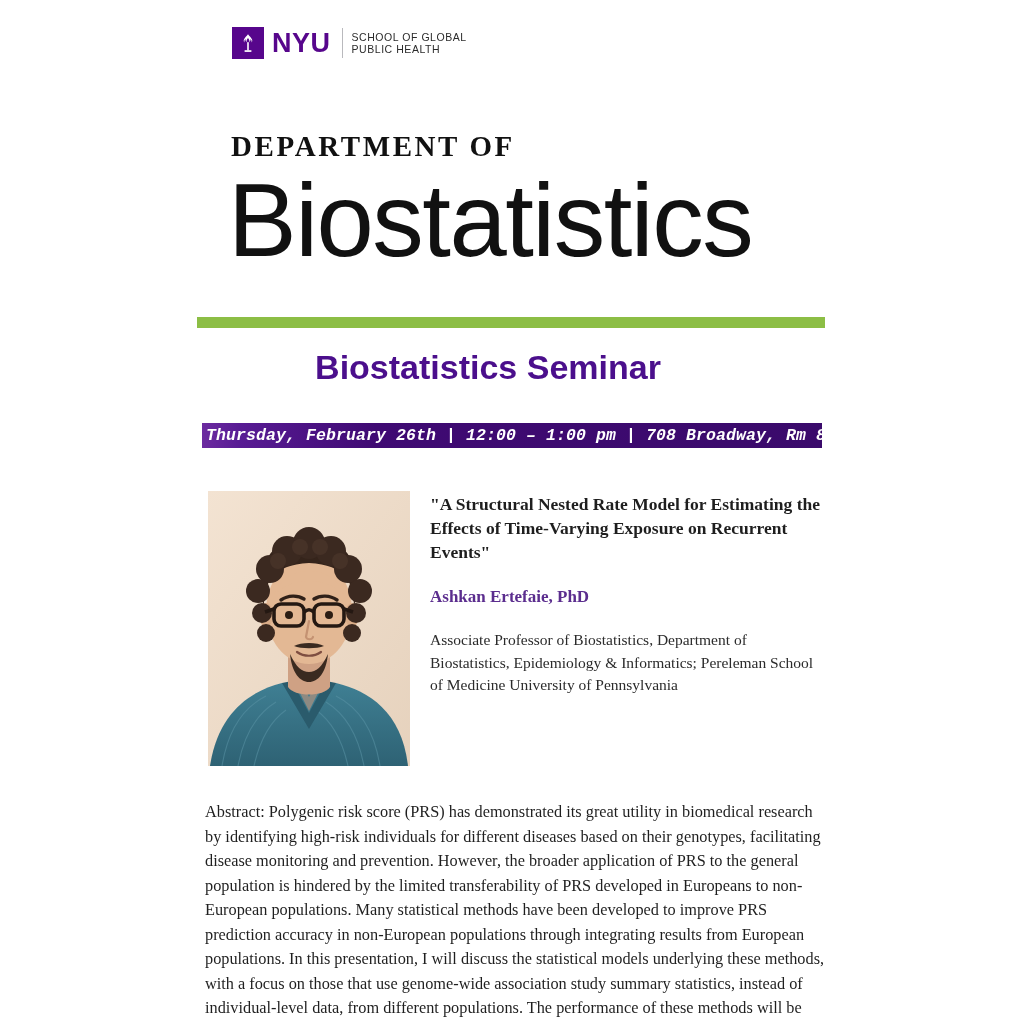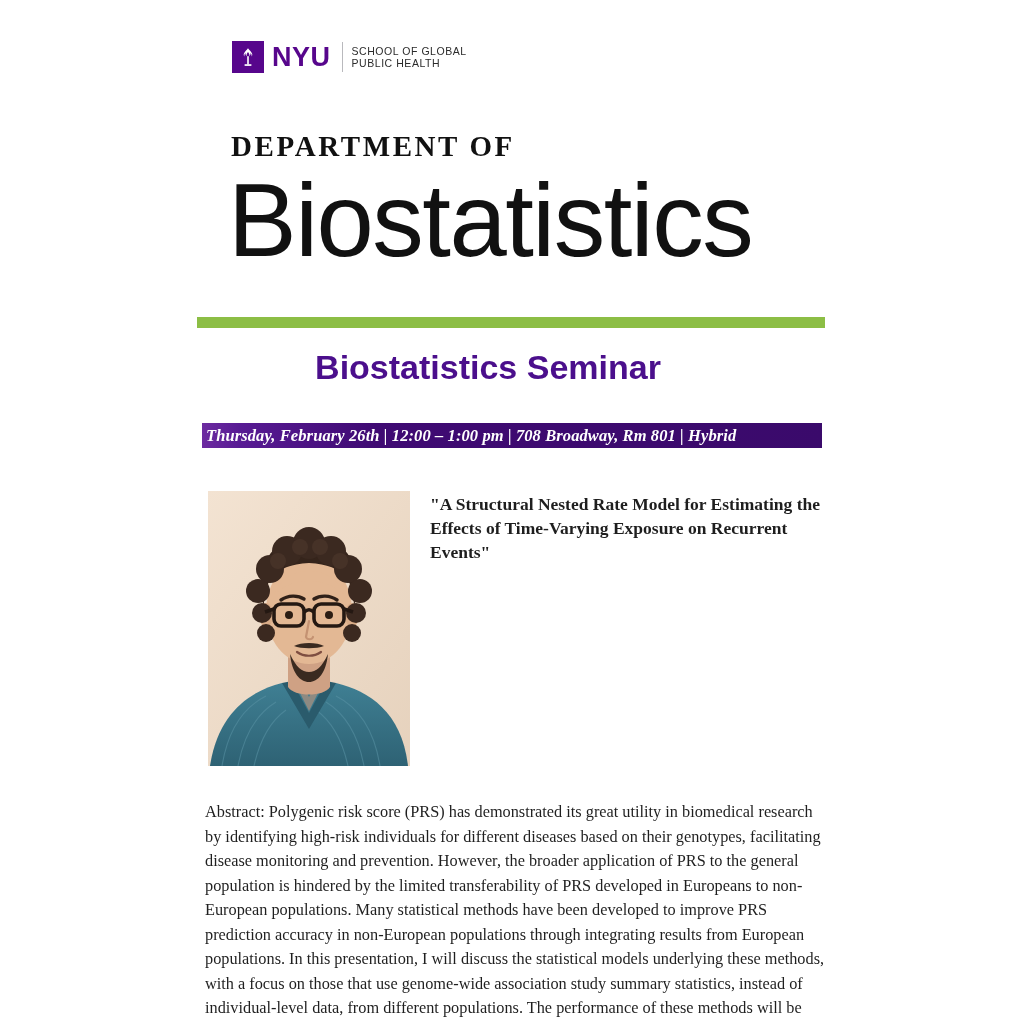--- a/index.html
+++ b/index.html
@@ -13,21 +13,21 @@
     overflow: hidden;
     font-family: "Liberation Serif", serif;
     color: #231f20;
     position: relative;
   }
 
   
   .logo-lockup {
     position: absolute;
     left: 232px;
-    top: 40px;
+    top: 26px;
     display: flex;
     align-items: center;
     height: 34px;
   }
   .logo-torch-box {
     width: 32px;
     height: 32px;
     background: #57068c;
     display: flex;
     align-items: center;
@@ -118,21 +118,21 @@
     top: 423px;
     width: 620px;
     height: 25px;
     background: linear-gradient(90deg, #6c2ba0 0%, #581b94 6%, #3f0a73 28%, #3a0a6b 100%);
     display: flex;
     align-items: center;
     padding: 0 4px;
     box-sizing: border-box;
   }
   .details-banner span {
-    font-family: Liberation Serif, serif;
+    font-family: Liberation Mono, monospace;
     font-style: italic;
     font-weight: bold;
     font-size: 16.5px;
     color: #ffffff;
     white-space: nowrap;
     letter-spacing: 0.1px;
   }
 
   
   .speaker-photo {
@@ -306,18 +306,20 @@
     <path d="M86 155 C93 151 109 151 116 155 C109 158 93 158 86 155 Z" fill="#3a2a20"></path>
 
     <path d="M89 161 C96 166 106 166 113 161" stroke="#7e4e41" stroke-width="2.2" fill="none" stroke-linecap="round"></path>
 
     <path d="M82 163 C84 182 92 191 101 191 C110 191 118 182 120 163 C114 176 108 181 101 181 C94 181 88 176 82 163 Z" fill="#3a2a20"></path>
   </svg>
 </div>
 
 <div class="talk-col">
   <div class="talk-title">"A Structural Nested Rate Model for Estimating the Effects of Time-Varying Exposure on Recurrent Events"</div>
+  <div class="speaker-name">Ashkan Ertefaie, PhD</div>
+  <div class="speaker-affil">Associate Professor of Biostatistics, Department of Biostatistics, Epidemiology &amp; Informatics; Pereleman School of Medicine University of Pennsylvania</div>
 </div>
 
 <div class="abstract">
   <span class="lead">Abstract:</span><span> Polygenic risk score (PRS) has demonstrated its great utility in biomedical research by identifying high-risk individuals for different diseases based on their genotypes, facilitating disease monitoring and prevention. However, the broader application of PRS to the general population is hindered by the limited transferability of PRS developed in Europeans to non-European populations. Many statistical methods have been developed to improve PRS prediction accuracy in non-European populations through integrating results from European populations. In this presentation, I will discuss the statistical models underlying these methods, with a focus on those that use genome-wide association study summary statistics, instead of individual-level data, from different populations. The performance of these methods will be demonstrated through their applications to different</span>
   
 </div>
 
 </body></html>

